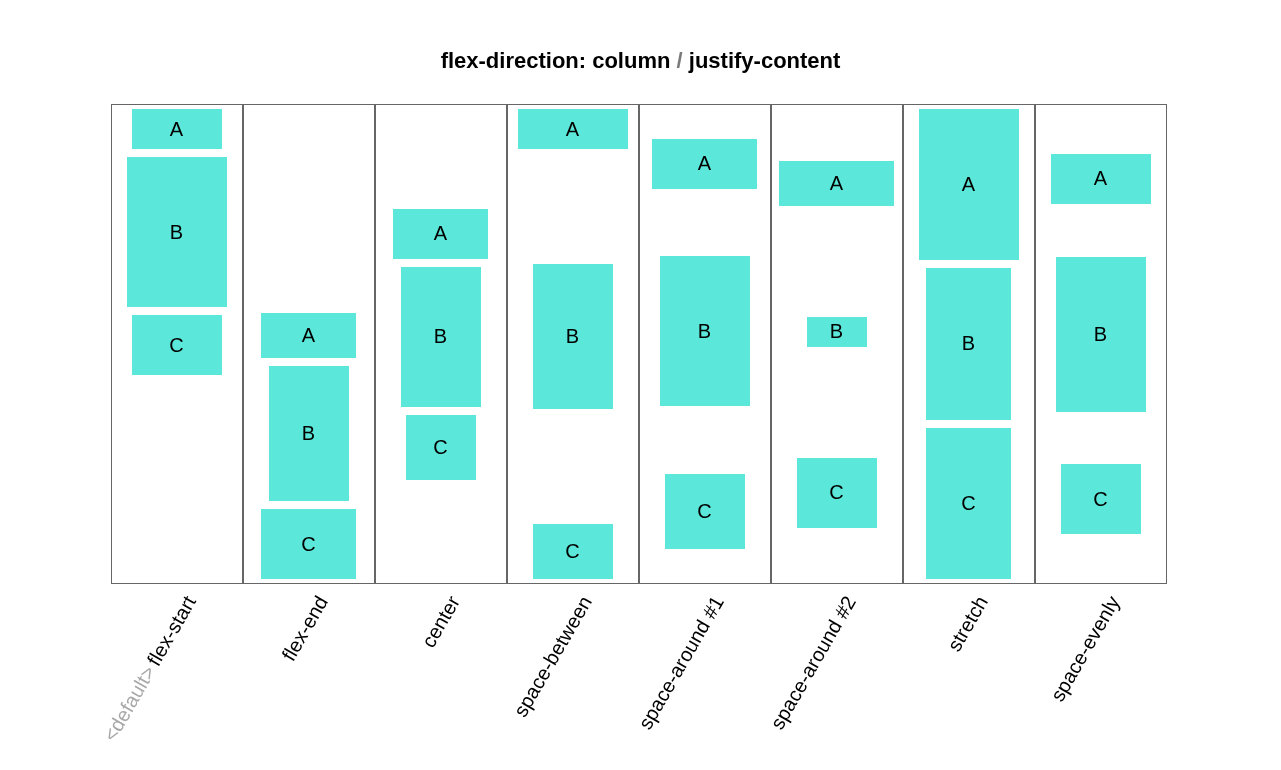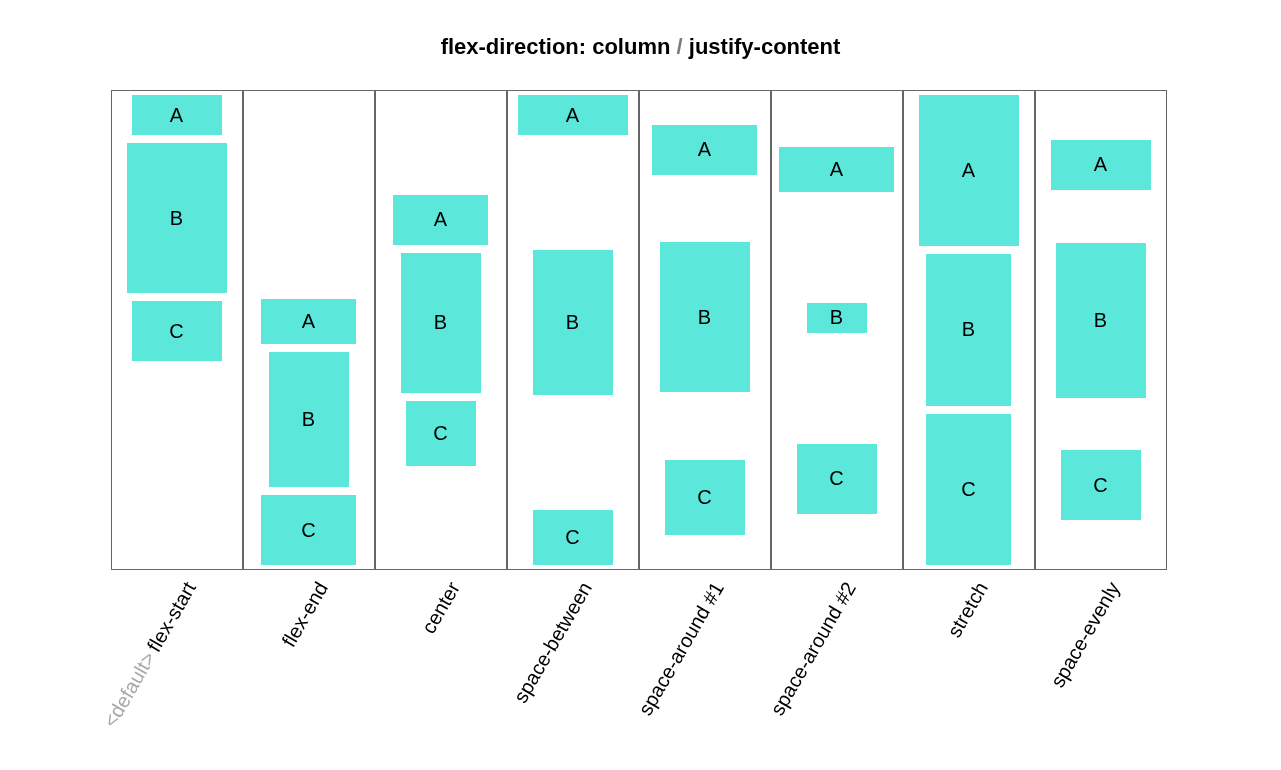--- a/index.html
+++ b/index.html
@@ -7,21 +7,21 @@
     margin: 0;
     padding: 20px 0;
     font-family: Arial, Helvetica, sans-serif;
     background: #fff;
     color: #000;
   }
   .title {
     text-align: center;
     font-size: 22px;
     font-weight: bold;
-    margin: 14px 0 30px 0;
+    margin: 28px 0 30px 0;
   }
   .title .slash { color: #7a7a7a; font-weight: bold; }
   .wrap {
     width: 1060px;
     margin: 0 auto;
     display: flex;
     align-items: flex-start;
   }
   .col {
     width: 132px;

